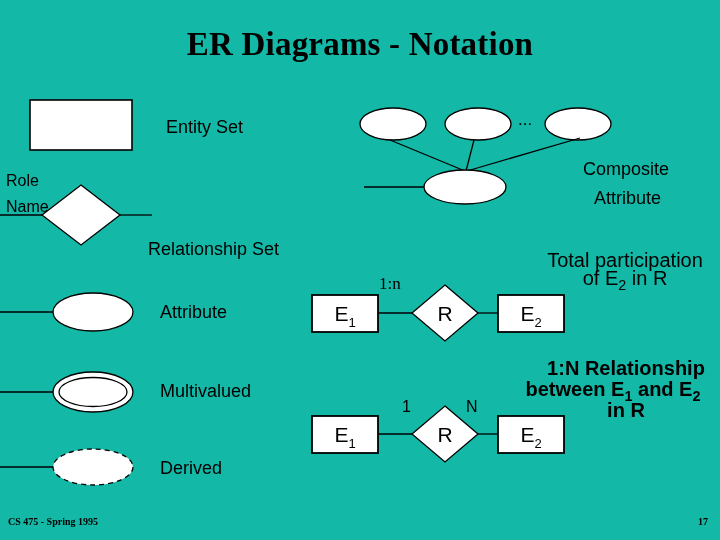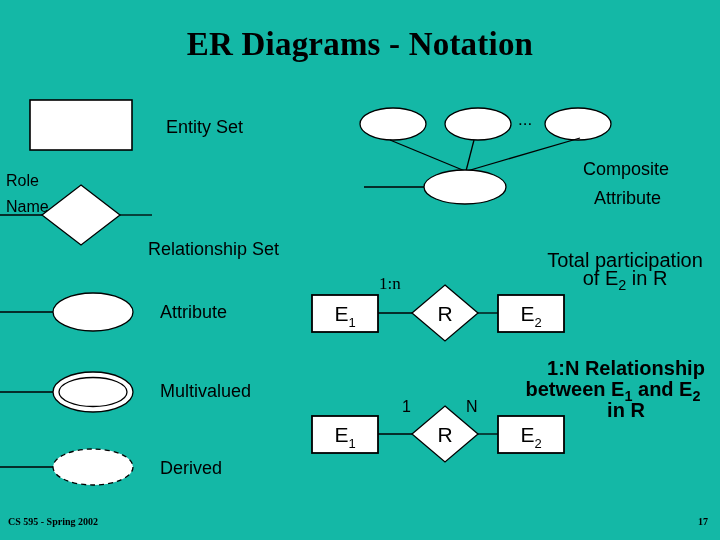--- a/index.html
+++ b/index.html
@@ -199,16 +199,16 @@
   <div class="lbl-note" style="left:530px; top:252px; width:190px;">Total participation</div>
   <div class="lbl-note" style="left:530px; top:270px; width:190px;"><span>of E</span><sub>2</sub><span> in R</span></div>
 
   <div class="card-sans" style="left:402px; top:398px;">1</div>
   <div class="card-sans" style="left:466px; top:398px;">N</div>
 
   <div class="lbl-note lbl-note-bold" style="left:533px; top:360px; width:186px;">1:N Relationship</div>
   <div class="lbl-note lbl-note-bold" style="left:520px; top:381px; width:186px;"><span>between E</span><sub>1</sub><span> and E</span><sub>2</sub></div>
   <div class="lbl-note lbl-note-bold" style="left:533px; top:402px; width:186px;">in R</div>
 
-  <div id="footer-left">CS 595 - Spring 2002</div>
+  <div id="footer-left">CS 475 - Spring 1995</div>
   <div id="footer-right">17</div>
 
 </div>
 
 </body></html>

